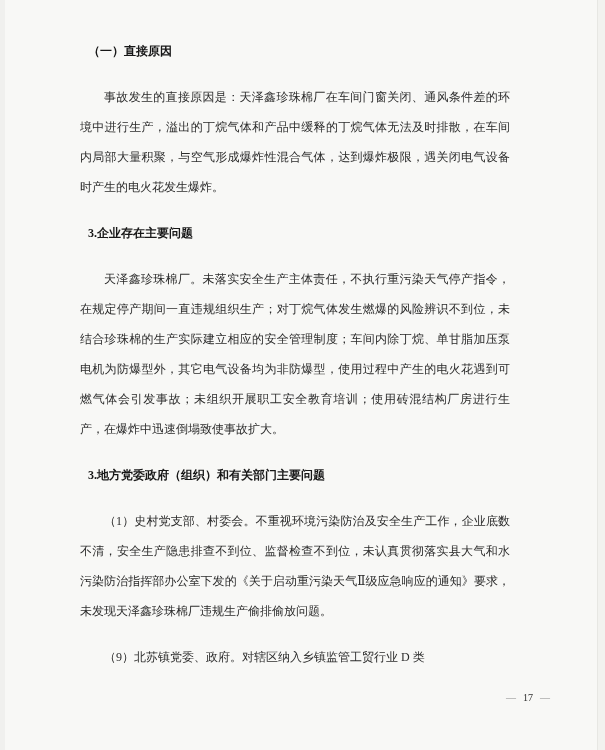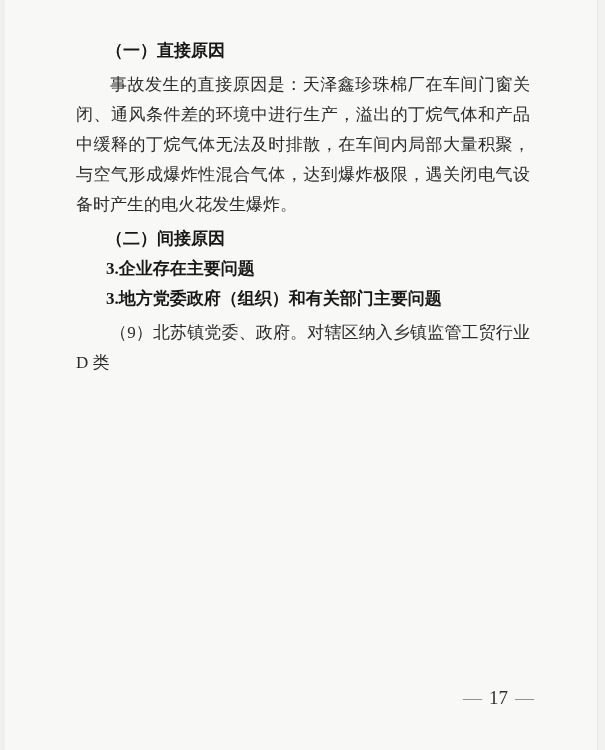--- a/index.html
+++ b/index.html
@@ -19,63 +19,64 @@
   }
   .scan-edge-right {
     position: absolute;
     left: 597px; top: 0;
     width: 8px; height: 750px;
     background: #f2f2ef;
     border-left: 1px solid #e7e7e3;
   }
   .doc-body {
     position: absolute;
-    left: 72px;
+    left: 64px;
     top: 36px;
     width: 462px;
-    font-size: 17px;
+    font-size: 12px;
     line-height: 30px;
     color: #2b2b2b;
     text-align: justify;
   }
   .doc-heading {
     font-weight: bold;
     color: #171717;
     text-indent: 2em;
     margin: 0;
   }
   .doc-paragraph {
-    margin: 4px;
+    margin: 16px;
     text-indent: 2em;
   }
   .page-number {
     position: absolute;
     top: 687px;
-    right: 64px;
-    font-size: 19px;
+    right: 48px;
+    font-size: 10px;
     line-height: 22px;
     color: #2f2f2f;
     white-space: nowrap;
     text-align: center;
   }
   .page-number .dash {
     color: #8f8f8f;
     margin: 0 7px;
   }
 </style>
 </head>
 <body>
 
 <div class="scan-edge-left"></div>
 <div class="scan-edge-right"></div>
 
 <div class="doc-body">
   <div class="doc-heading">（一）直接原因</div>
   <p class="doc-paragraph">事故发生的直接原因是：天泽鑫珍珠棉厂在车间门窗关闭、通风条件差的环境中进行生产，溢出的丁烷气体和产品中缓释的丁烷气体无法及时排散，在车间内局部大量积聚，与空气形成爆炸性混合气体，达到爆炸极限，遇关闭电气设备时产生的电火花发生爆炸。</p>
-  <div class="doc-heading">（二）间接原因</div>
   <div class="doc-heading">3.企业存在主要问题</div>
+  <p class="doc-paragraph">天泽鑫珍珠棉厂。未落实安全生产主体责任，不执行重污染天气停产指令，在规定停产期间一直违规组织生产；对丁烷气体发生燃爆的风险辨识不到位，未结合珍珠棉的生产实际建立相应的安全管理制度；车间内除丁烷、单甘脂加压泵电机为防爆型外，其它电气设备均为非防爆型，使用过程中产生的电火花遇到可燃气体会引发事故；未组织开展职工安全教育培训；使用砖混结构厂房进行生产，在爆炸中迅速倒塌致使事故扩大。</p>
   <div class="doc-heading">3.地方党委政府（组织）和有关部门主要问题</div>
+  <p class="doc-paragraph">（1）史村党支部、村委会。不重视环境污染防治及安全生产工作，企业底数不清，安全生产隐患排查不到位、监督检查不到位，未认真贯彻落实县大气和水污染防治指挥部办公室下发的《关于启动重污染天气Ⅱ级应急响应的通知》要求，未发现天泽鑫珍珠棉厂违规生产偷排偷放问题。</p>
   <p class="doc-paragraph">（9）北苏镇党委、政府。对辖区纳入乡镇监管工贸行业 D 类</p>
 </div>
 
 <div class="page-number">
   <span class="dash">—</span><span class="num">17</span><span class="dash">—</span>
 </div>
 
 </body></html>

